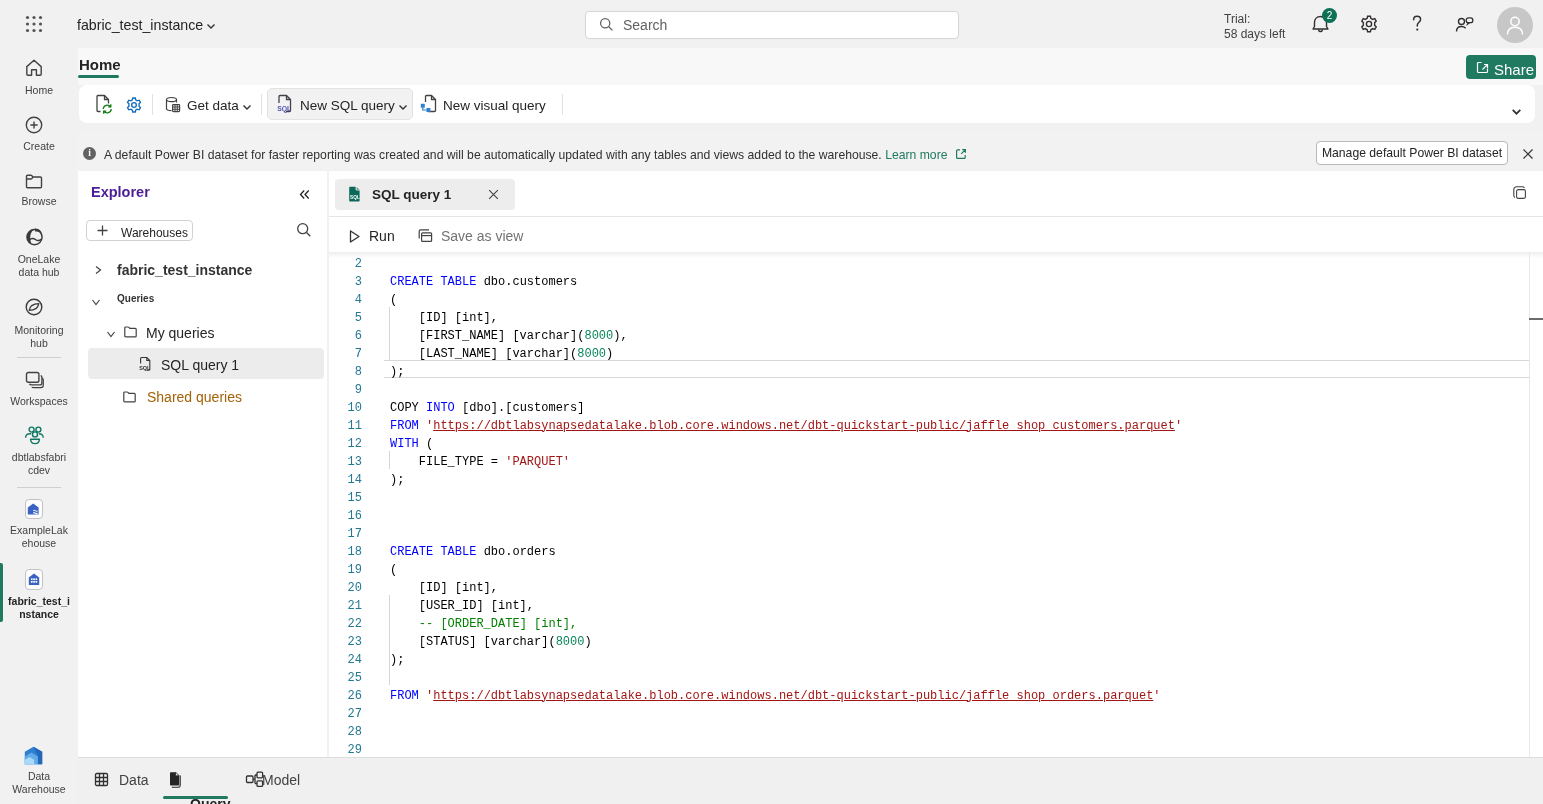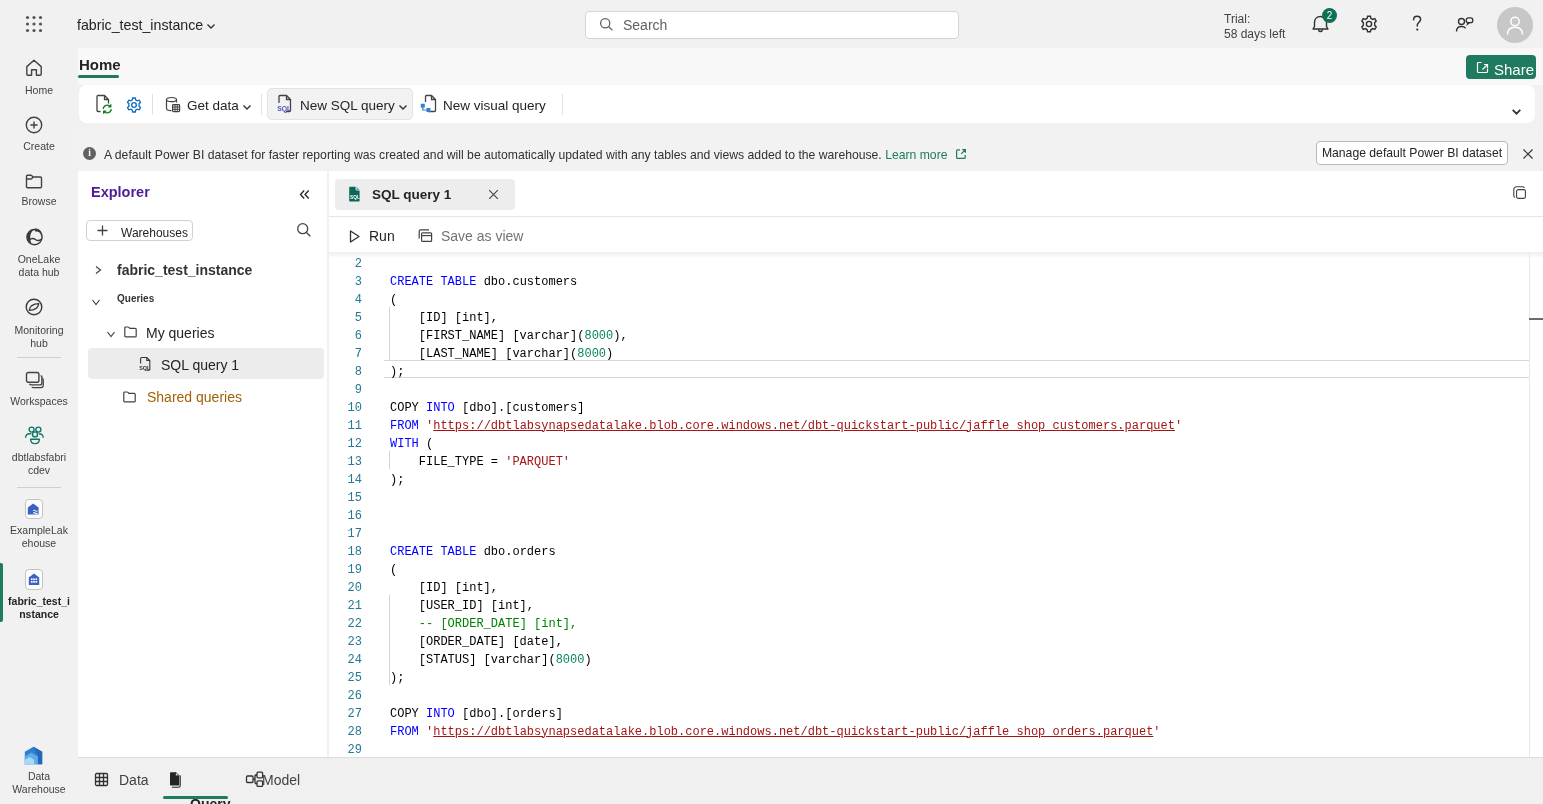--- a/index.html
+++ b/index.html
@@ -325,25 +325,23 @@
 <div class="codeline">    FILE_TYPE = <span class="s">'PARQUET'</span></div>
 <div class="codeline">);</div>
 <div class="codeline"> </div>
 <div class="codeline"> </div>
 <div class="codeline"> </div>
 <div class="codeline"><span class="k">CREATE</span> <span class="k">TABLE</span> dbo.orders</div>
 <div class="codeline">(</div>
 <div class="codeline">    [ID] [int],</div>
 <div class="codeline">    [USER_ID] [int],</div>
 <div class="codeline">    <span class="cm">-- [ORDER_DATE] [int],</span></div>
-<div class="codeline">    [ORDER_DATE] [date],</div>
 <div class="codeline">    [STATUS] [varchar](<span class="nu">8000</span>)</div>
 <div class="codeline">);</div>
 <div class="codeline"> </div>
-<div class="codeline">COPY <span class="k">INTO</span> [dbo].[orders]</div>
 <div class="codeline"><span class="k">FROM</span> <span class="s">'<span class="u">https://dbtlabsynapsedatalake.blob.core.windows.net/dbt-quickstart-public/jaffle_shop_orders.parquet</span>'</span></div>
   </div>
 
   <div class="abs" style="left:1200px;top:0;width:1px;height:505px;background:#e8e8e8;"></div>
   <div class="abs" style="left:1200px;top:66px;width:14px;height:2px;background:#6b6b6b;"></div>
 </div>
 
 <div class="abs" id="bottombar" style="left:78px;top:757px;width:1465px;height:47px;background:#f0f0f0;border-top:1px solid #dcdcdc;"></div>
 <svg class="abs" style="left:94px;top:772px;" width="15" height="15" viewBox="0 0 15 15">
   <rect x="1.5" y="1.5" width="12" height="12" rx="1.2" fill="none" stroke="#323130" stroke-width="1.3"></rect>

